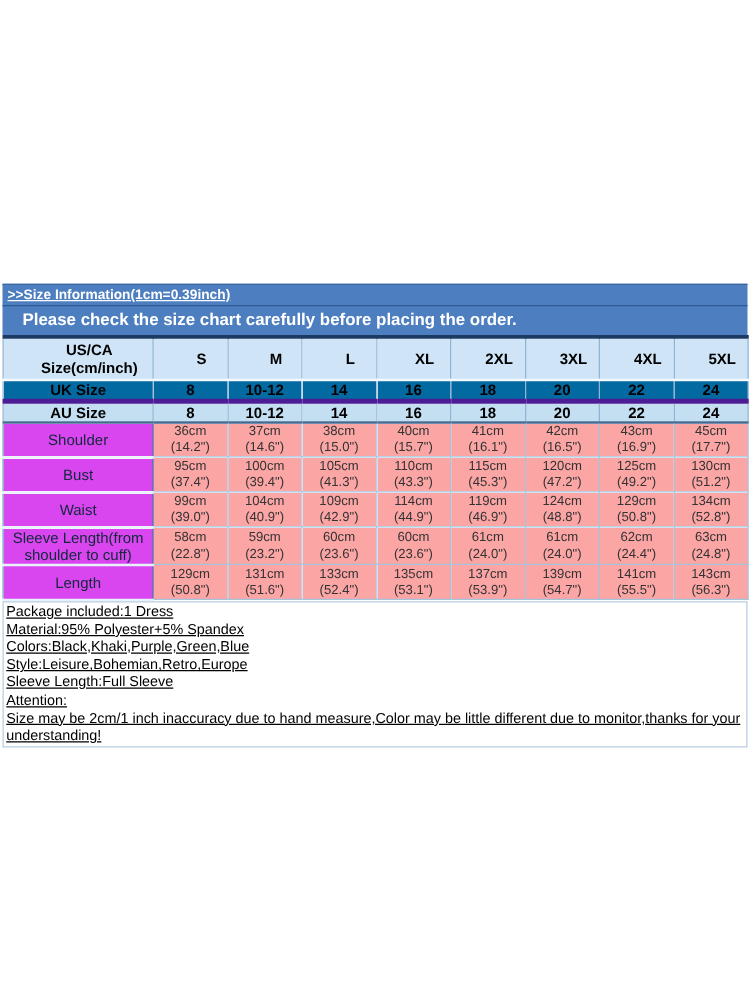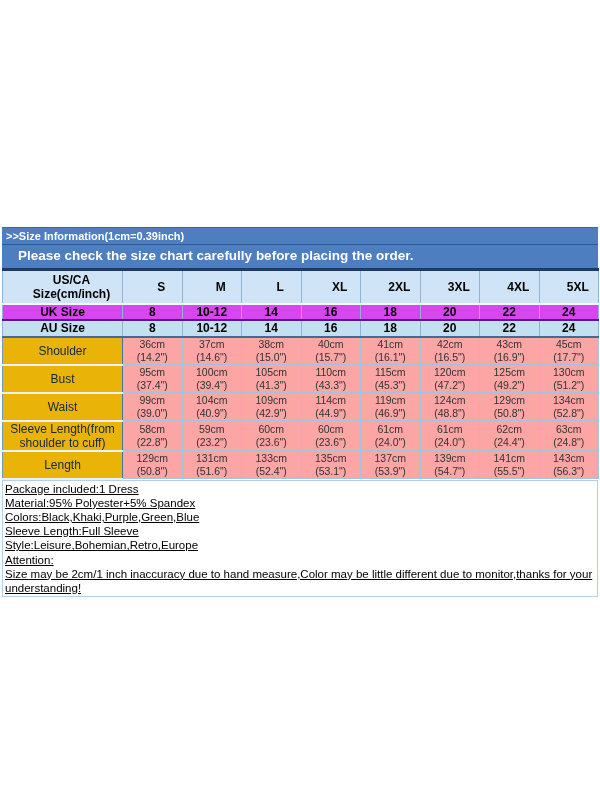--- a/index.html
+++ b/index.html
@@ -4,21 +4,21 @@
 <style>
   * { margin: 0; padding: 0; box-sizing: border-box; }
   html, body { background: #ffffff; width: 600px; height: 800px; overflow: hidden; }
   body { font-family: "Liberation Sans", sans-serif; }
   .page { position: relative; width: 600px; height: 800px; }
   .content { position: absolute; top: 227px; left: 2px; width: 596px; }
 
   .banner { background: #4d7ec0; color: #ffffff; font-weight: bold; }
   .banner-title {
     font-size: 11px; line-height: 17px; height: 18px; padding-left: 4px;
-    border-top: 1px solid #3a66a0; border-bottom: 1px solid #2f5a92;
+    border-top: 1px solid #3a66a0; border-bottom: 1px solid #2f5a92; text-decoration: underline;
   }
   .banner-subtitle { font-size: 13.5px; line-height: 22px; height: 23px; padding-left: 16px; }
 
   table.size-table {
     width: 596px; border-collapse: collapse; table-layout: fixed;
     border-top: 3px solid #1d3a63;
     border-left: 1px solid #6f98bd; border-right: 1px solid #6f98bd;
     border-bottom: 1px solid #44719d;
   }
   .size-table td { text-align: center; vertical-align: middle; overflow: hidden; }
@@ -27,25 +27,25 @@
     background: #cfe4f6; color: #000; font-weight: bold; font-size: 12px;
     height: 34px; line-height: 14px;
     border-left: 1px solid #8fb4d4; border-right: 1px solid #8fb4d4;
     border-bottom: 2px solid #f2f8fd;
     padding-left: 18px;
   }
   tr.uk-row td, tr.au-row td {
     color: #000; font-weight: bold; font-size: 12px;
     border-left: 1px solid #8fb4d4; border-right: 1px solid #8fb4d4;
   }
-  tr.uk-row td { background: #d946ef; height: 16px; border-bottom: 2px solid #4c1d95; }
+  tr.uk-row td { background: #0369a1; height: 16px; border-bottom: 4px solid #4c1d95; }
   tr.au-row td { background: #c4def2; height: 17px; border-bottom: 2px solid #446a93; }
 
   tr.measure-row td.label-cell {
-    background: #eab308; color: #12283c; font-size: 12px; line-height: 14px;
+    background: #d946ef; color: #12283c; font-size: 12px; line-height: 14px;
     border-right: 1px solid #44719d; border-bottom: 2px solid #e8f2fa;
   }
   tr.measure-row td.data-cell {
     background: #fca5a5; color: #333333; font-size: 10.5px; line-height: 13px;
     border: 1px solid #a6c3dc; height: 28px;
   }
   .cell-line { display: block; }
 
   .details-block {
     width: 596px; border: 1px solid #b7cde2; background: #ffffff;
@@ -305,20 +305,20 @@
               <span class="cell-line">(56.3")</span>
             </td>
         </tr>
       </tbody>
     </table>
 
     <div class="details-block">
       <div>Package included:1 Dress</div>
       <div>Material:95% Polyester+5% Spandex</div>
       <div>Colors:Black,Khaki,Purple,Green,Blue</div>
+      <div>Style:Leisure,Bohemian,Retro,Europe</div>
       <div>Sleeve Length:Full Sleeve</div>
-      <div>Style:Leisure,Bohemian,Retro,Europe</div>
       <div>Attention:</div>
       <div>Size may be 2cm/1 inch inaccuracy due to hand measure,Color may be little different due to monitor,thanks for your understanding!</div>
     </div>
 
   </div>
 </div>
 
 </body></html>

